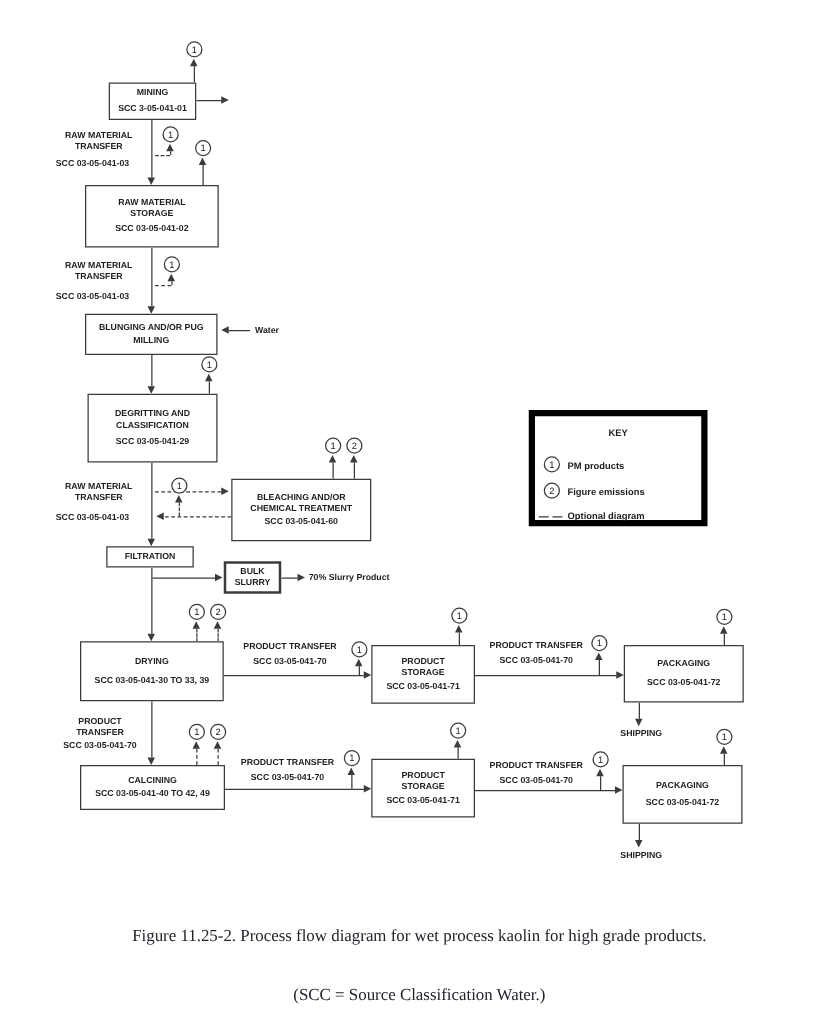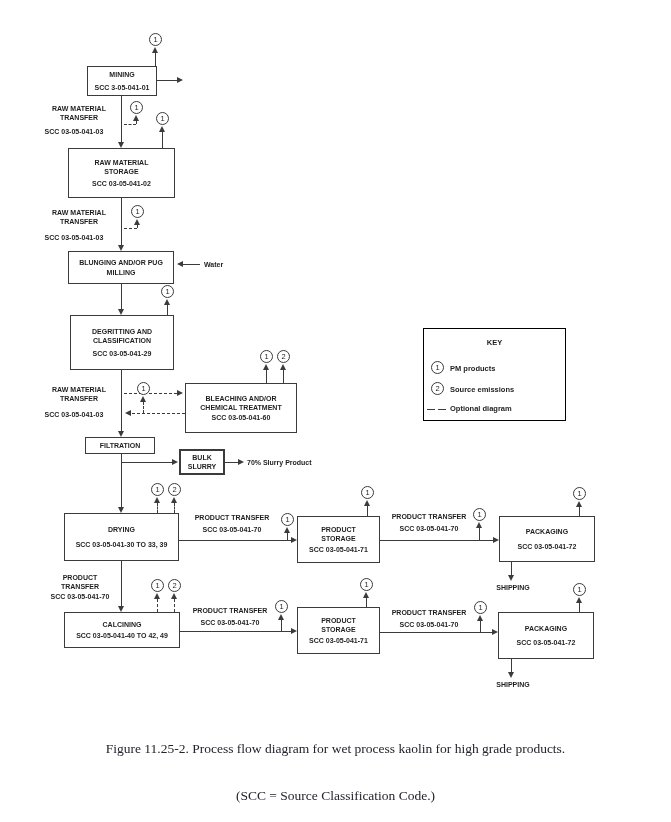--- a/index.html
+++ b/index.html
@@ -244,27 +244,27 @@
   <div class="ah up" style="left:477px;top:615px;"></div>
   <div class="ln" style="left:480px;top:621px;width:1px;height:11px;"></div>
 
   <div class="circ" style="left:573px;top:583px;">1</div>
   <div class="ah up" style="left:576px;top:597px;"></div>
   <div class="ln" style="left:579px;top:603px;width:1px;height:9px;"></div>
   <div class="ln" style="left:511px;top:659px;width:1px;height:13px;"></div>
   <div class="ah down" style="left:508px;top:672px;"></div>
   <div class="lbl" style="left:482px;top:680px;width:62px;">SHIPPING</div>
 
-  <div style="position:absolute;left:423px;top:328px;width:143px;height:93px;border:1px solid #000000;background:#fff;box-sizing:border-box;">
+  <div style="position:absolute;left:423px;top:328px;width:143px;height:93px;border:5px solid #000000;background:#fff;box-sizing:border-box;">
     <div class="keytxt" style="left:0;top:9px;width:100%;text-align:center;">KEY</div>
     <div class="circ" style="left:7px;top:32px;">1</div>
     <div class="keytxt" style="left:26px;top:35px;width:100px;">PM products</div>
     <div class="circ" style="left:7px;top:53px;">2</div>
-    <div class="keytxt" style="left:26px;top:56px;width:110px;">Source emissions</div>
+    <div class="keytxt" style="left:26px;top:56px;width:110px;">Figure emissions</div>
     <div class="ln" style="left:3px;top:80px;width:8px;height:1px;"></div>
     <div class="ln" style="left:14px;top:80px;width:8px;height:1px;"></div>
     <div class="keytxt" style="left:26px;top:75px;width:110px;">Optional diagram</div>
   </div>
 
   <div class="caption" style="top:741px;">Figure 11.25-2.  Process flow diagram for wet process kaolin for high grade products.</div>
-  <div class="caption" style="top:788px;">(SCC = Source Classification Code.)</div>
+  <div class="caption" style="top:788px;">(SCC = Source Classification Water.)</div>
 
 </div>
 
 </body></html>

